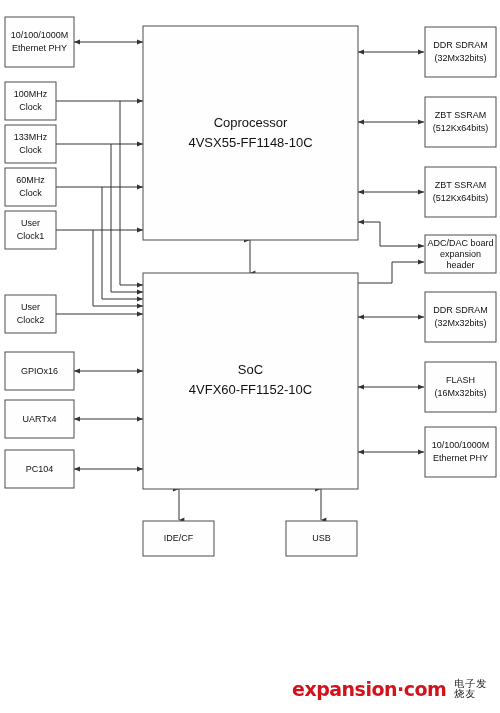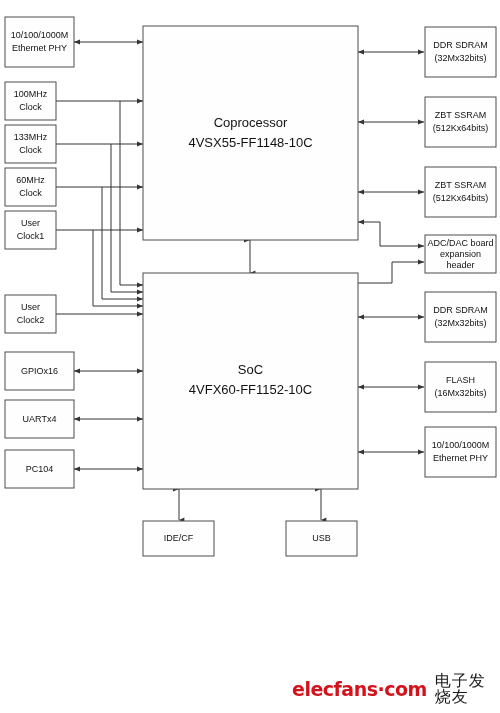--- a/index.html
+++ b/index.html
@@ -57,21 +57,21 @@
   .wm-latin {
     font-family: "DejaVu Sans", sans-serif;
     font-size: 19px;
     font-weight: bold;
     color: #d4121c;
     letter-spacing: -0.5px;
     line-height: 1;
   }
   .wm-cn {
     font-family: "DejaVu Sans", sans-serif;
-    font-size: 16px;
+    font-size: 10px;
     color: #1a1a1a;
     letter-spacing: 1px;
     line-height: 1;
   }
 </style>
 </head>
 <body>
 
 <svg id="diagram-root" viewBox="0 0 500 713" xmlns="http://www.w3.org/2000/svg">
 
@@ -262,15 +262,15 @@
 
     <g>
       <rect class="blk-rect" x="286" y="521" width="71" height="35"></rect>
       <text class="blk-label" x="321.5" y="539">USB</text>
     </g>
   </g>
 
 </svg>
 
 <div class="watermark-wrap">
-  <span class="wm-latin">elecfans·com</span>
+  <span class="wm-latin">expansion·com</span>
   <span class="wm-cn">电子发烧友</span>
 </div>
 
 </body></html>

